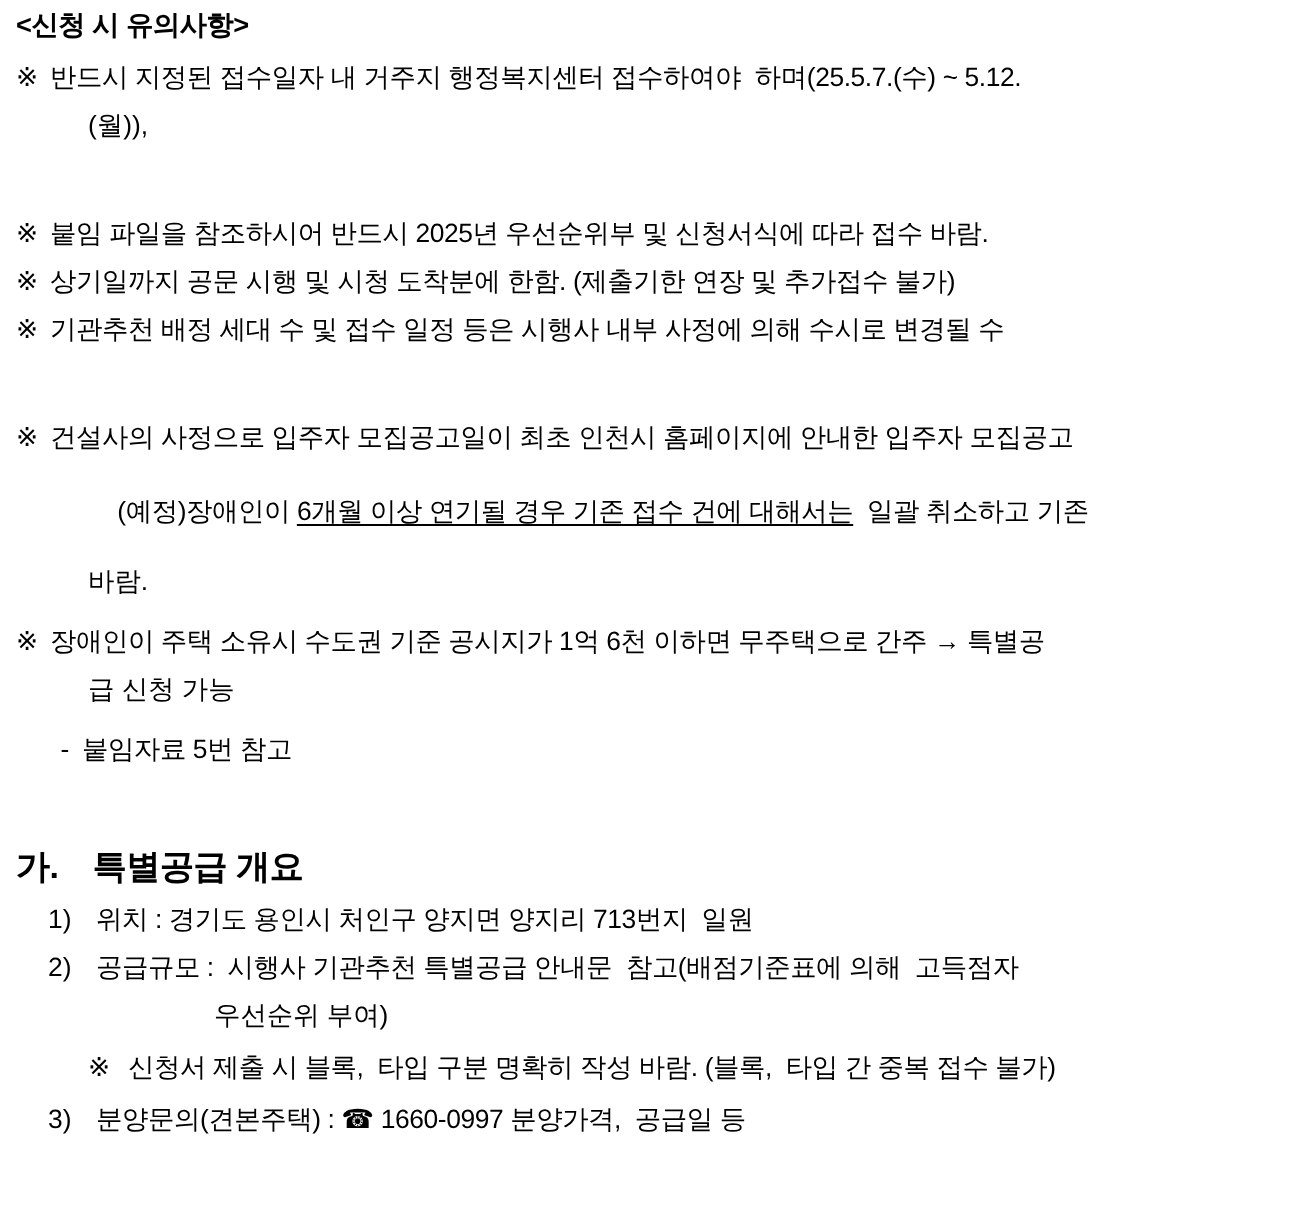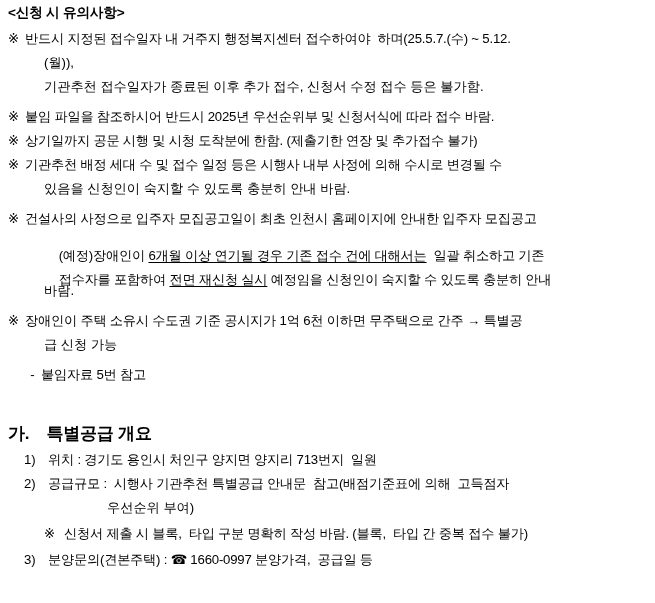--- a/index.html
+++ b/index.html
@@ -113,21 +113,20 @@
 
   <div class="block" style="top:32px;">
     <div class="item">
       <div class="marker">※</div>
       <div class="body-text">
         <div class="line">반드시 지정된 접수일자 내 거주지 행정복지센터 접수하여야  하며(25.5.7.(수) ~ 5.12.</div>
       </div>
     </div>
   </div>
   <div class="indent-2" style="top:56px;">(월)),</div>
-  <div class="indent-2" style="top:80px;">기관추천 접수일자가 종료된 이후 추가 접수, 신청서 수정 접수 등은 불가함.</div>
 
   <div class="block" style="top:110px;">
     <div class="item">
       <div class="marker">※</div>
       <div class="body-text">
         <div class="line">붙임 파일을 참조하시어 반드시 2025년 우선순위부 및 신청서식에 따라 접수 바람.</div>
       </div>
     </div>
   </div>
 
@@ -141,35 +140,31 @@
   </div>
 
   <div class="block" style="top:158px;">
     <div class="item">
       <div class="marker">※</div>
       <div class="body-text">
         <div class="line">기관추천 배정 세대 수 및 접수 일정 등은 시행사 내부 사정에 의해 수시로 변경될 수</div>
       </div>
     </div>
   </div>
-  <div class="indent-2" style="top:182px;">있음을 신청인이 숙지할 수 있도록 충분히 안내 바람.</div>
 
   <div class="block" style="top:212px;">
     <div class="item">
       <div class="marker">※</div>
       <div class="body-text">
         <div class="line">건설사의 사정으로 입주자 모집공고일이 최초 인천시 홈페이지에 안내한 입주자 모집공고</div>
       </div>
     </div>
   </div>
   <div class="indent-2" style="top:236px;">
     <span class="line">(예정)장애인이 </span><span class="line u">6개월 이상 연기될 경우 기존 접수 건에 대해서는</span><span class="line">  일괄 취소하고 기존</span>
-  </div>
-  <div class="indent-2" style="top:260px;">
-    <span class="line">접수자를 포함하여 </span><span class="line u">전면 재신청 실시</span><span class="line"> 예정임을 신청인이 숙지할 수 있도록 충분히 안내</span>
   </div>
   <div class="indent-2" style="top:284px;">바람.</div>
 
   <div class="block" style="top:314px;">
     <div class="item">
       <div class="marker">※</div>
       <div class="body-text">
         <div class="line">장애인이 주택 소유시 수도권 기준 공시지가 1억 6천 이하면 무주택으로 간주 → 특별공</div>
       </div>
     </div>

